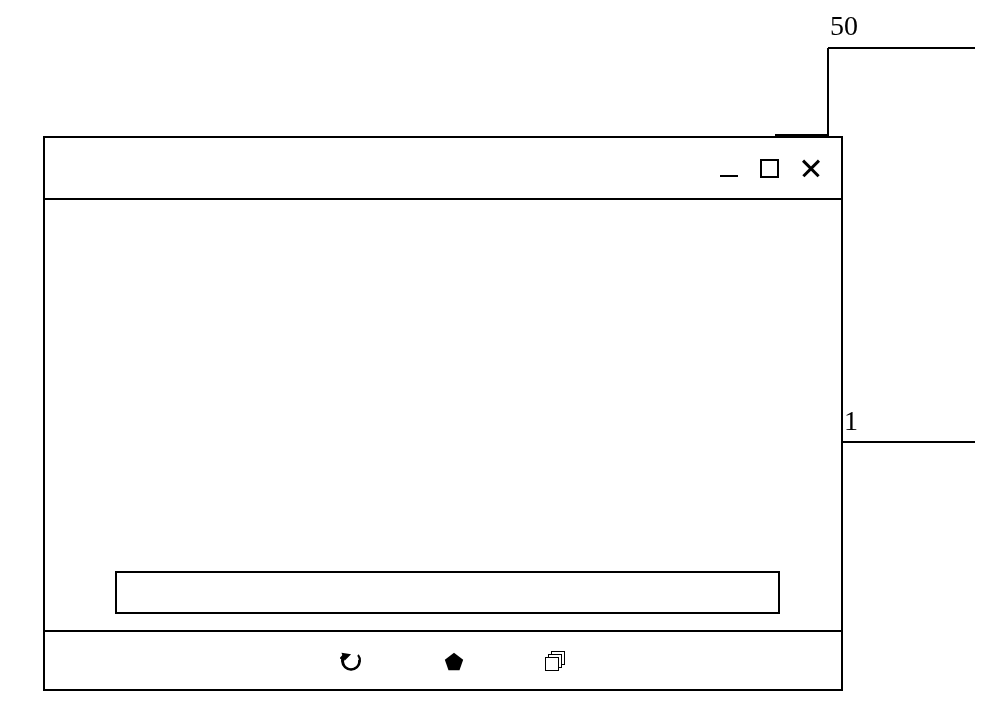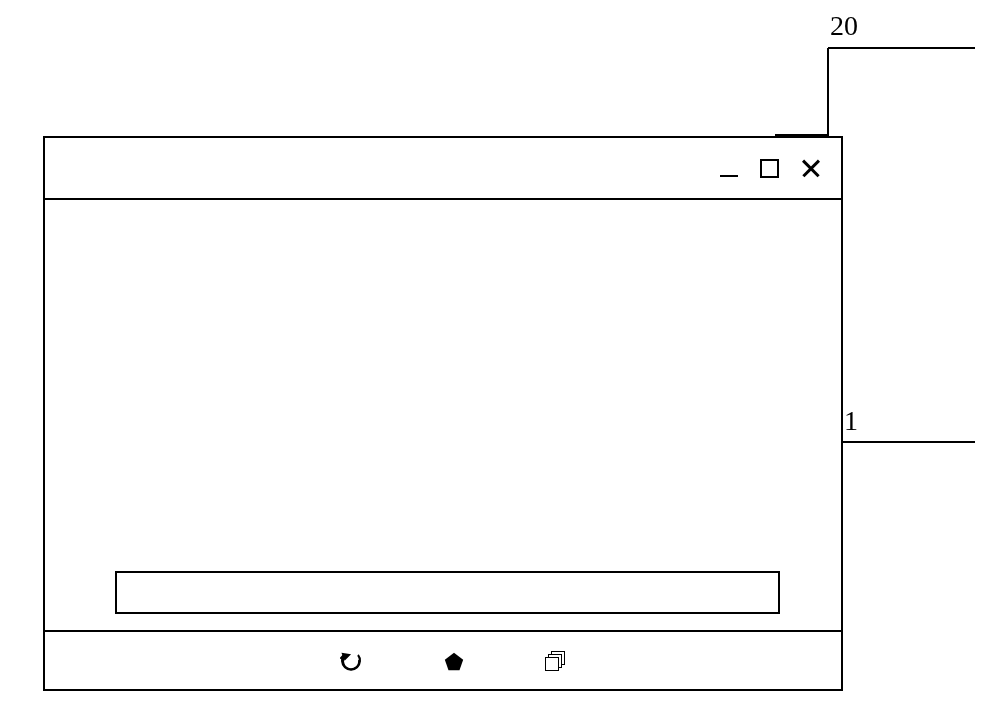--- a/index.html
+++ b/index.html
@@ -145,21 +145,21 @@
       left: 3px;
     }
     .stack-rect.r3 {
       top: 6px;
       left: 0px;
     }
   </style>
 </head>
 <body>
 
-<div class="label label-30">20</div>
+<div class="label label-30">50</div>
 <svg class="leader-line" style="top:32px; left:775px; width:200px; height:110px;">
   <polyline points="53,16 53,103 0,103" stroke-width="2"></polyline>
   <line x1="53" y1="16" x2="200" y2="16" stroke-width="2"></line>
 </svg>
 
 <div class="label label-31">31</div>
 <svg class="leader-line" style="top:428px; left:735px; width:240px; height:138px;">
   <polyline points="55,14 55,135 0,135" stroke-width="2"></polyline>
   <line x1="55" y1="14" x2="240" y2="14" stroke-width="2"></line>
 </svg>

